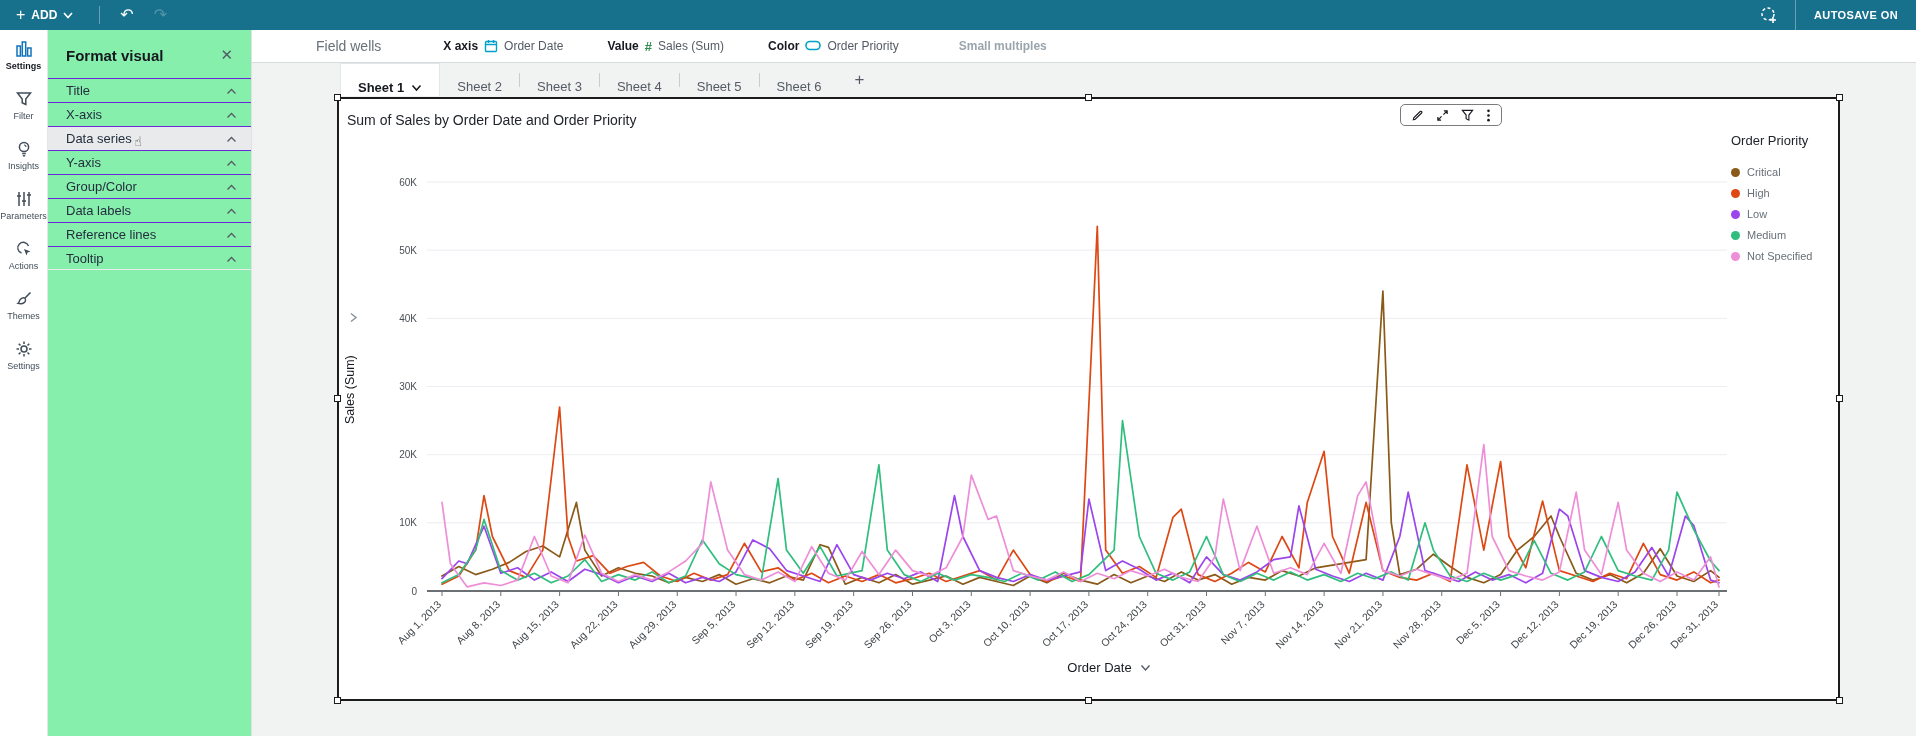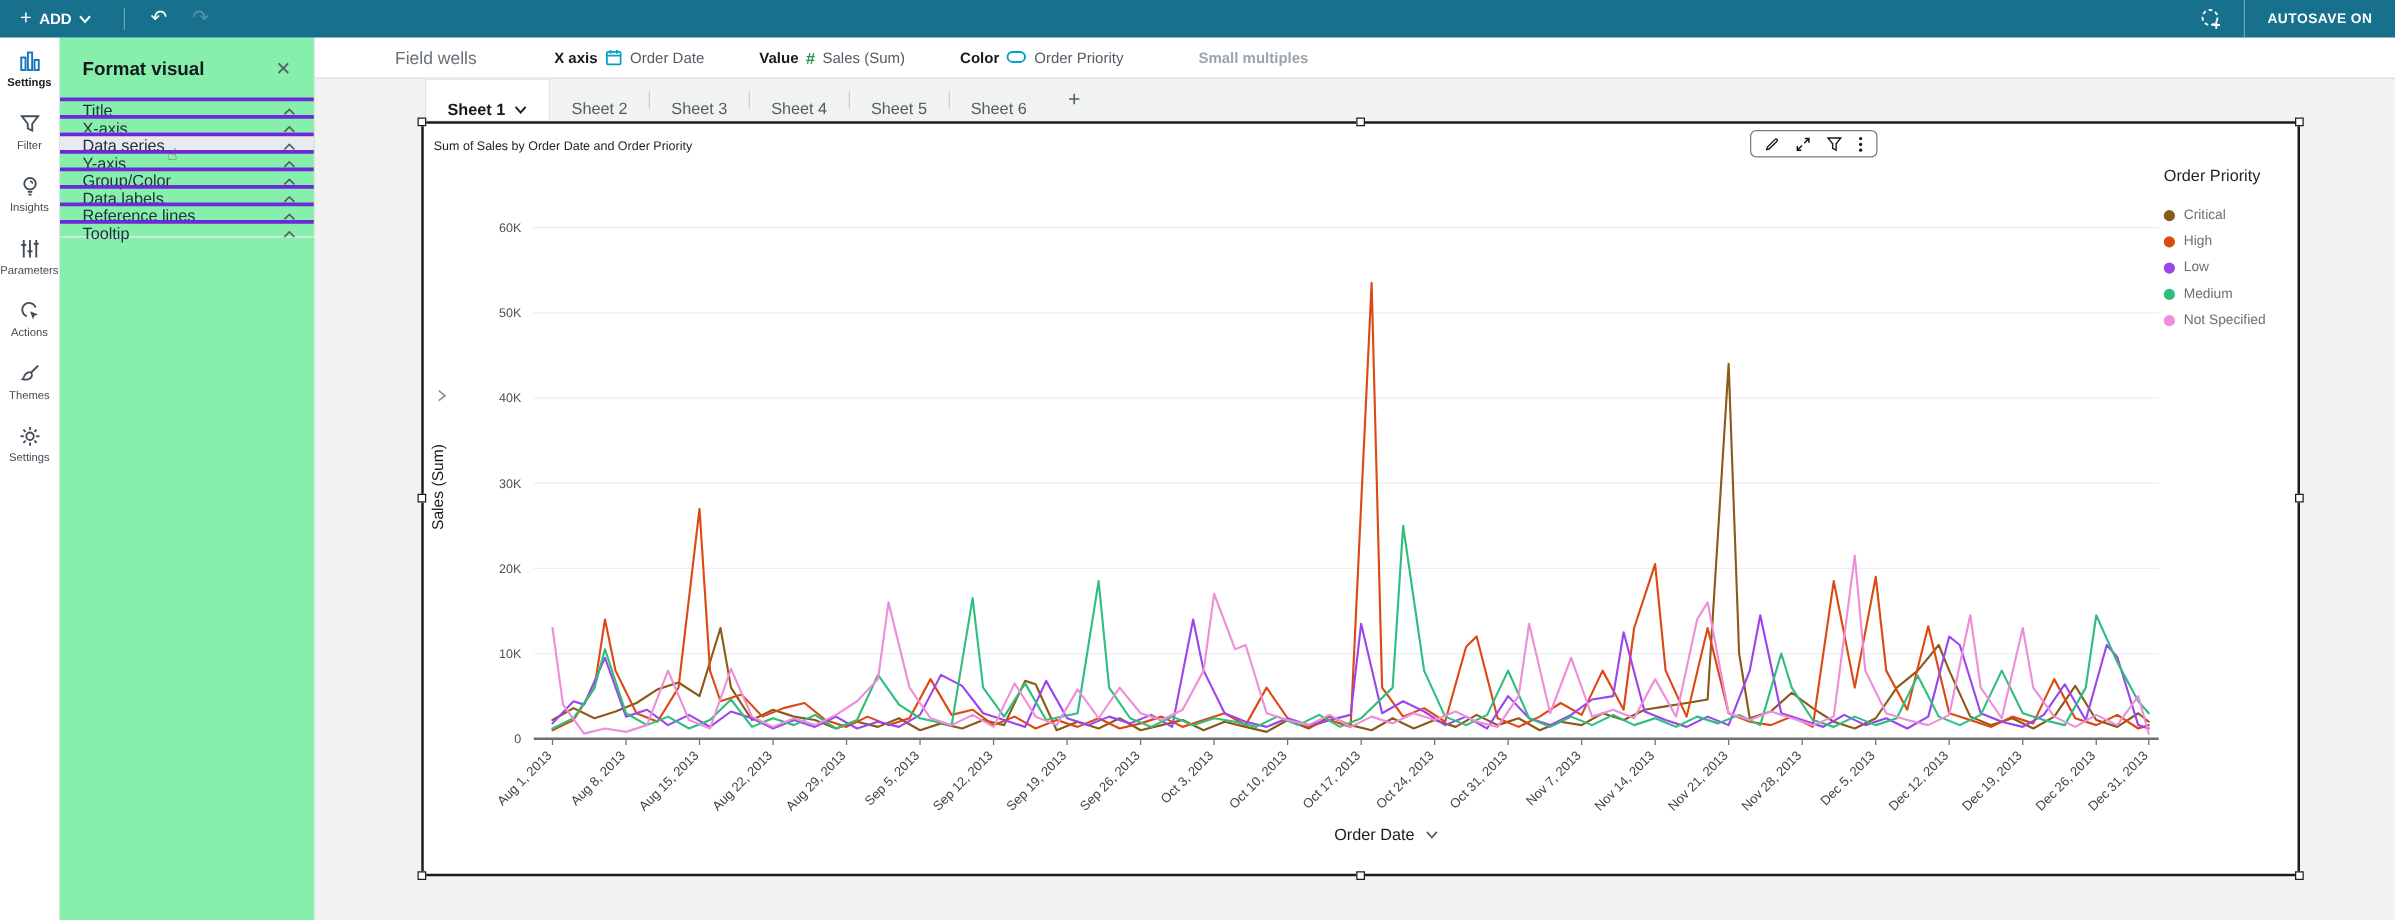--- a/index.html
+++ b/index.html
@@ -22,21 +22,21 @@
   .rail-item { display:flex; flex-direction:column; align-items:center; gap:3px; padding:10px 0 9px; cursor:pointer; }
   .rail-item .rail-label { font-size:9px; color:#414d58; }
   .rail-item.active .rail-label { color:#16191f; font-weight:bold; }
   .rail-icon { height:18px; display:flex; align-items:center; justify-content:center; }
 
   
   .format-panel { position:absolute; left:48px; top:30px; width:204px; height:706px; background:#86efac; border-right:1px solid #dfe2e4; z-index:29; }
   .panel-header { display:flex; align-items:center; justify-content:space-between; padding:16px 14px 14px 18px; }
   .panel-title { font-size:15px; font-weight:bold; color:#16191f; }
   .panel-close { font-size:15px; color:#545b64; cursor:pointer; padding:0 4px; }
-  .panel-section { display:flex; align-items:flex-start; justify-content:space-between; height:14px; padding:0 14px 0 18px; border-top:3px solid #6d28d9; font-size:13px; color:#232f3e; cursor:pointer; position:relative; }
+  .panel-section { display:flex; align-items:center; justify-content:space-between; height:24px; padding:0 14px 0 18px; border-top:1px solid #6d28d9; font-size:13px; color:#232f3e; cursor:pointer; position:relative; }
   .panel-section:last-child { border-bottom:1px solid #eaecee; }
   .panel-section.hovered { background:#e9eaeb; }
   .cursor-glyph { position:absolute; left:86px; top:7px; font-size:13px; color:#444; text-shadow:0 0 2px #fff; }
 
   
   .content { position:absolute; left:252px; top:30px; width:1664px; height:706px; }
   .field-wells { position:absolute; left:0; top:0; width:1664px; height:33px; background:#fff; border-bottom:1px solid #d9dcde; display:flex; align-items:center; font-size:12px;gap:16px; }
   .fw-label { color:#687078; font-size:14px; margin:0 46px 0 64px; cursor:pointer; }
   .well { display:flex; align-items:center; gap:6px; margin-right:44px; cursor:pointer; }
   .well-name { font-weight:bold; color:#16191f; }
@@ -50,21 +50,21 @@
   .tab.active { background:#fff; color:#16191f; font-weight:bold; border:1px solid #e3e5e7; border-bottom:none; }
   .tab-sep { width:1px; height:14px; background:#c9cdd1; align-self:center; }
   .tab-add { display:flex; align-items:center; padding:0 16px; font-size:17px; color:#545b64; cursor:pointer; }
 
   
   .visual-card { position:absolute; left:85px; top:67px; width:1503px; height:604px; background:#fff; border:2px solid #1c1c1c; }
   .handle { position:absolute; width:7px; height:7px; background:#fff; border:1px solid #1c1c1c; z-index:5; }
   .h-tl{left:-5px;top:-5px;} .h-tm{left:50%;margin-left:-4px;top:-5px;} .h-tr{right:-5px;top:-5px;}
   .h-ml{left:-5px;top:50%;margin-top:-4px;} .h-mr{right:-5px;top:50%;margin-top:-4px;}
   .h-bl{left:-5px;bottom:-5px;} .h-bm{left:50%;margin-left:-4px;bottom:-5px;} .h-br{right:-5px;bottom:-5px;}
-  .visual-title { position:absolute; left:8px; top:13px; font-size:10px; color:#21252b; }
+  .visual-title { position:absolute; left:8px; top:13px; font-size:14px; color:#21252b; }
   .visual-toolbar { position:absolute; right:336px; top:5px; height:22px; display:flex; align-items:center; gap:2px; border:1px solid #7b7b7b; border-radius:5px; background:#fff; padding:0 5px; z-index:6; }
   .vt-btn { padding:2px 5px; display:flex; align-items:center; cursor:pointer; }
   .legend { position:absolute; left:1392px; top:34px; width:106px; }
   .legend-title { font-size:13px; color:#21252b; margin-bottom:18px; }
   .legend-item { display:flex; align-items:center; gap:7px; margin-bottom:9px; font-size:11px; color:#687078; cursor:pointer; }
   .legend-dot { width:9px; height:9px; border-radius:50%; flex:0 0 auto; }
   .yaxis-chevron { position:absolute; left:10px; top:210px; color:#879196; cursor:pointer; }
   .yaxis-label { position:absolute; left:4px; top:216px; height:150px; display:flex; align-items:center; justify-content:center; writing-mode:vertical-rl; transform:rotate(180deg); font-size:12.5px; color:#16191f; cursor:pointer; }
   .xaxis-label { position:absolute; left:620px; top:561px; width:300px; display:flex; align-items:center; justify-content:center; gap:8px; font-size:13px; color:#16191f; cursor:pointer; }
   #chart-svg { position:absolute; left:28px; top:36px; }

